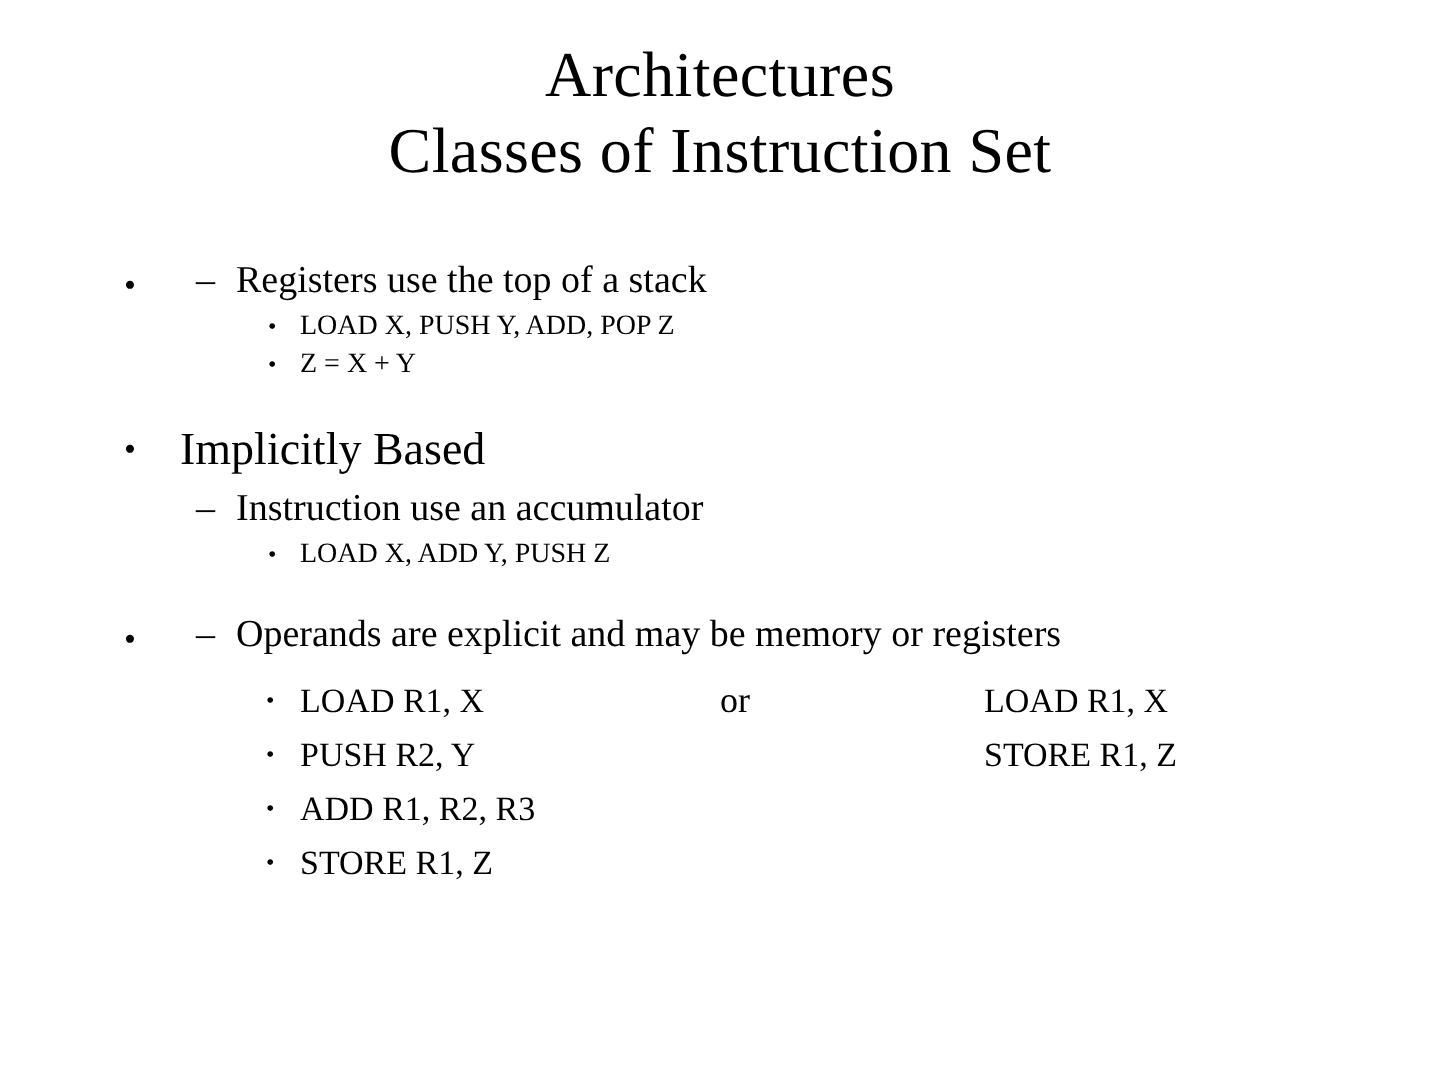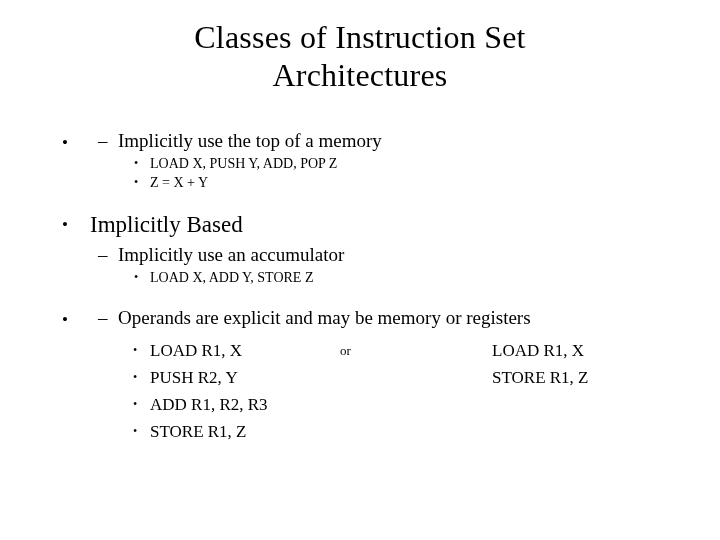--- a/index.html
+++ b/index.html
@@ -110,75 +110,75 @@
   .code-col-left .code-line { position: relative; }
   .code-col-left .bullet {
     position: absolute;
     left: -17px;
     top: 0;
     font-size: 12px;
     line-height: 27px;
   }
   .or-label {
     position: absolute;
-    left: 340px;
-    top: 0;
-    font-size: 13px;
+    left: 360px;
+    top: 0;
+    font-size: 18px;
     line-height: 27px;
   }
   .code-col-right {
     position: absolute;
     left: 492px;
     top: 0;
     font-size: 17px;
     line-height: 27px;
   }
 </style>
 </head>
 <body>
 
 <div class="slide">
 
   <div class="title">
+    <span class="title-line">Architectures</span>
     <span class="title-line">Classes of Instruction Set</span>
-    <span class="title-line">Architectures</span>
   </div>
 
   <div class="body">
 
     <div class="group group-stack">
       <div class="lvl1">
         <span class="bullet">•</span>
       </div>
       <div class="lvl2">
         <span class="bullet">–</span>
-        <span>Implicitly use the top of a memory</span>
+        <span>Registers use the top of a stack</span>
       </div>
       <div class="lvl3">
         <span class="bullet">•</span>
         <span>LOAD X, PUSH Y, ADD, POP Z</span>
       </div>
       <div class="lvl3">
         <span class="bullet">•</span>
         <span>Z = X + Y</span>
       </div>
     </div>
 
     <div class="group group-accum">
       <div class="lvl1">
         <span class="bullet">•</span>
         <span>Implicitly Based</span>
       </div>
       <div class="lvl2">
         <span class="bullet">–</span>
-        <span>Implicitly use an accumulator</span>
+        <span>Instruction use an accumulator</span>
       </div>
       <div class="lvl3">
         <span class="bullet">•</span>
-        <span>LOAD X, ADD Y, STORE Z</span>
+        <span>LOAD X, ADD Y, PUSH Z</span>
       </div>
     </div>
 
     <div class="group group-gpr">
       <div class="lvl1">
         <span class="bullet">•</span>
       </div>
       <div class="lvl2">
         <span class="bullet">–</span>
         <span>Operands are explicit and may be memory or registers</span>

